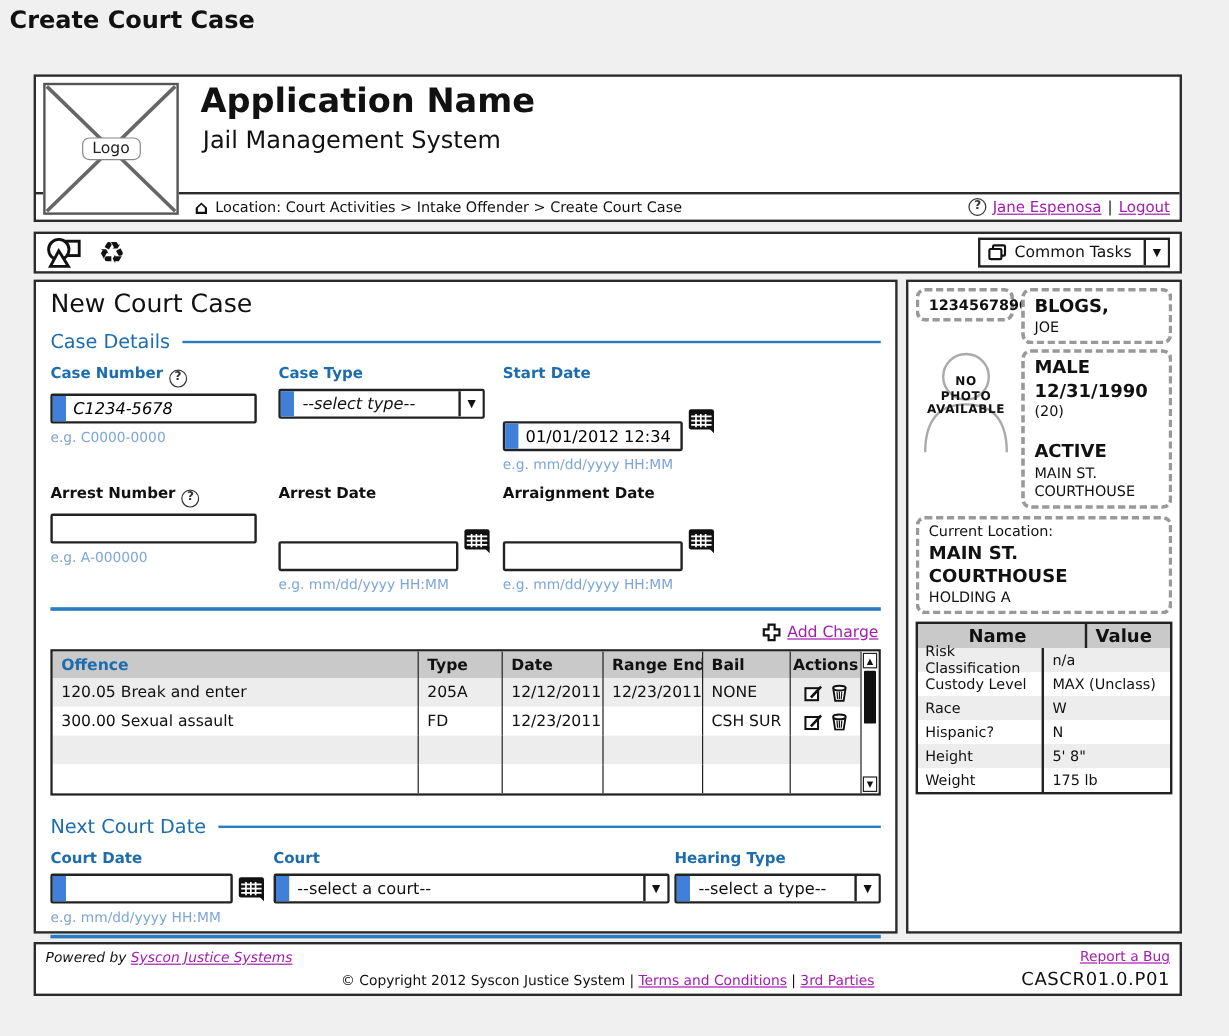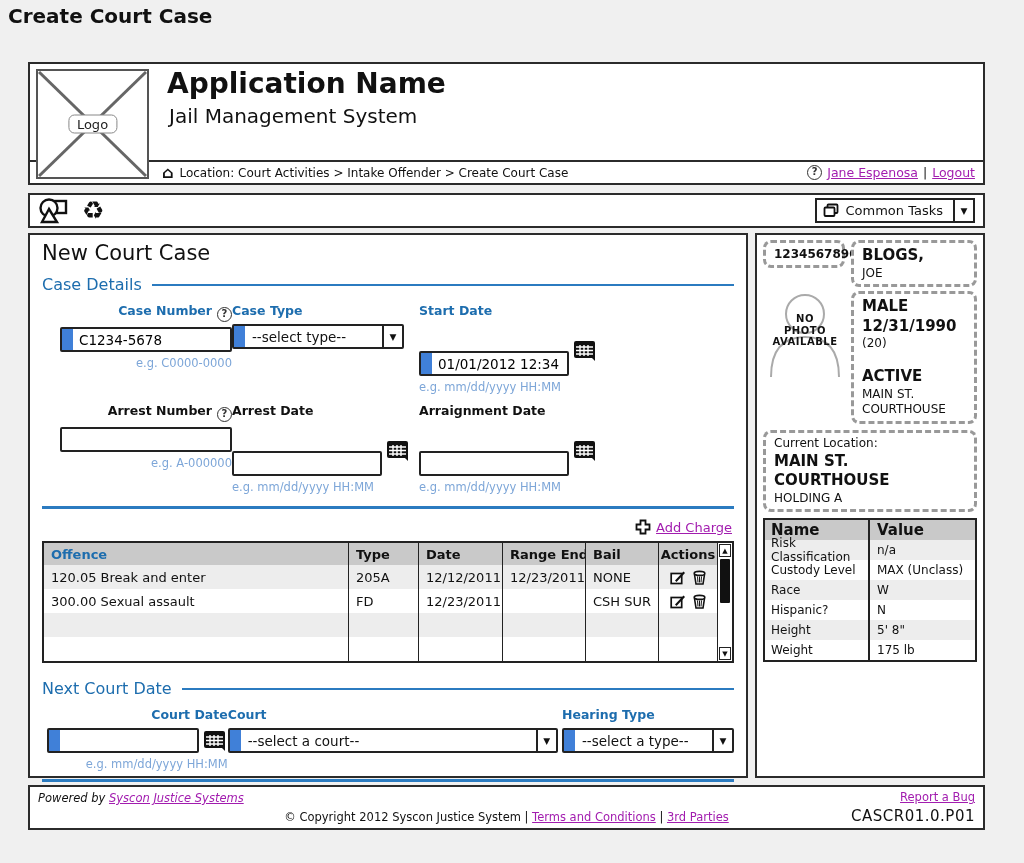--- a/index.html
+++ b/index.html
@@ -52,22 +52,22 @@
   .common-tasks .ct-label { padding:0 10px 0 6px; }
   .common-tasks svg { margin-left:6px; }
 
   
   #main { left:28px; top:233px; width:720px; height:545px; padding:6px 12px; }
   .nc-title { font-size:21px; margin-bottom:10px; }
   .form-row { display:flex; margin-top:6px; }
   .fcol { display:flex; flex-direction:column; }
   .fcol .lbl-row { margin-bottom:5px; }
   .inp-row { display:flex; align-items:center; }
-  .c1 { width:190px;align-items:flex-end; } .c2 { width:187px; } .c3 { flex:1; }
-  .w172 { width:172px; } .w150 { width:150px;margin-top:27px; } .w152 { width:152px; } .w330 { width:330px; }
+  .c1 { width:190px; } .c2 { width:187px; } .c3 { flex:1; }
+  .w172 { width:172px;font-style:italic; } .w150 { width:150px;margin-top:27px; } .w152 { width:152px; } .w330 { width:330px; }
 
   .add-row { display:flex; justify-content:flex-end; align-items:center; gap:5px; margin:10px 2px 6px 0; font-size:13px; }
 
   
   .ctable { position:relative; border:2px solid #222; margin-top:2px; }
   .ct-body { margin-right:15px; }
   .ct-row { display:flex; height:24px; align-items:center; font-size:13px; }
   .ct-head { height:22px; background:#c9c9c9; font-weight:bold; }
   .ct-row .cc { padding-left:7px; overflow:hidden; white-space:nowrap; align-self:stretch; display:flex; align-items:center; }
   .cc.off { flex:1; } .cc.typ { width:70px; } .cc.dat { width:84px; } .cc.rng { width:83px; } .cc.bai { width:73px; }
@@ -95,21 +95,21 @@
   .photo-wrap { width:84px; height:86px; position:relative; flex:none; }
   .photo-text { position:absolute; left:0; right:0; top:22px; text-align:center; font-weight:bold; font-size:10px;
                 line-height:1.15; letter-spacing:0.5px; }
   .detail-box { flex:1; line-height:1.3; }
   .loc-box { margin-top:6px; line-height:1.3; }
   .b { font-weight:bold; font-size:15px; }
   .attr-table { border:2px solid #222; margin-top:6px; }
   .at-row { display:flex; height:20px; align-items:center; font-size:12px; }
   .at-row .an { width:103px; padding-left:6px; align-self:stretch; display:flex; align-items:center; }
   .at-row .av { flex:1; border-left:2px solid #222; padding-left:7px; align-self:stretch; display:flex; align-items:center; }
-  .at-head { background:#c9c9c9; }
+  .at-head { background:#c9c9c9;padding-left:36px; }
 
   
   #footer { left:28px; top:785px; width:957px; height:45px; font-size:11.5px; }
   .ft-powered { position:absolute; left:8px; top:4px;font-style:italic; }
   .ft-report { position:absolute; right:8px; top:3px; }
   .ft-copy { position:absolute; left:0; right:0; top:23px; text-align:center; }
   .ft-id { position:absolute; right:8px; top:20px; font-size:15px; letter-spacing:0.5px; }
 </style>
 </head>
 <body>

